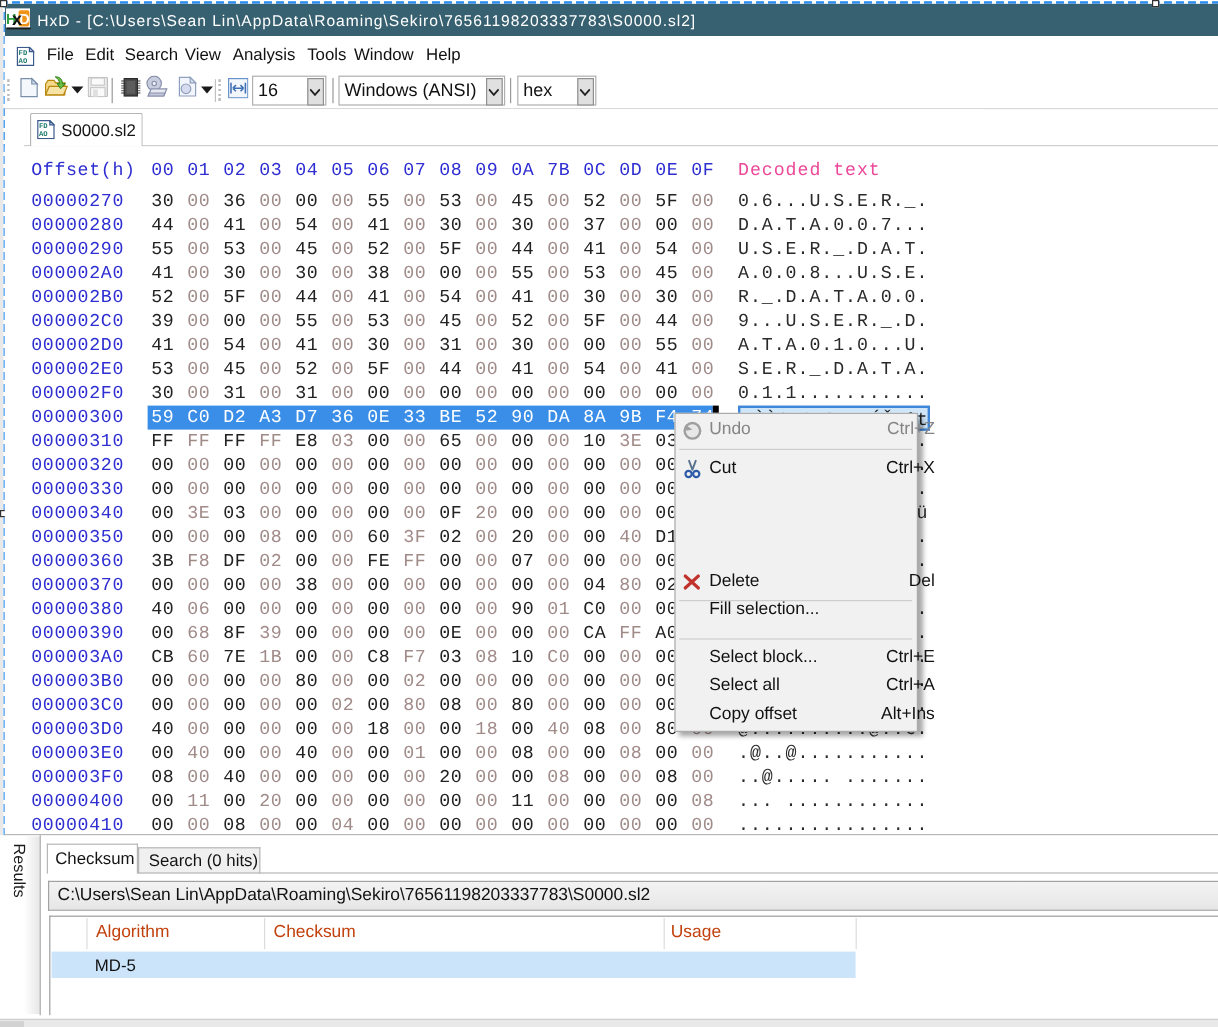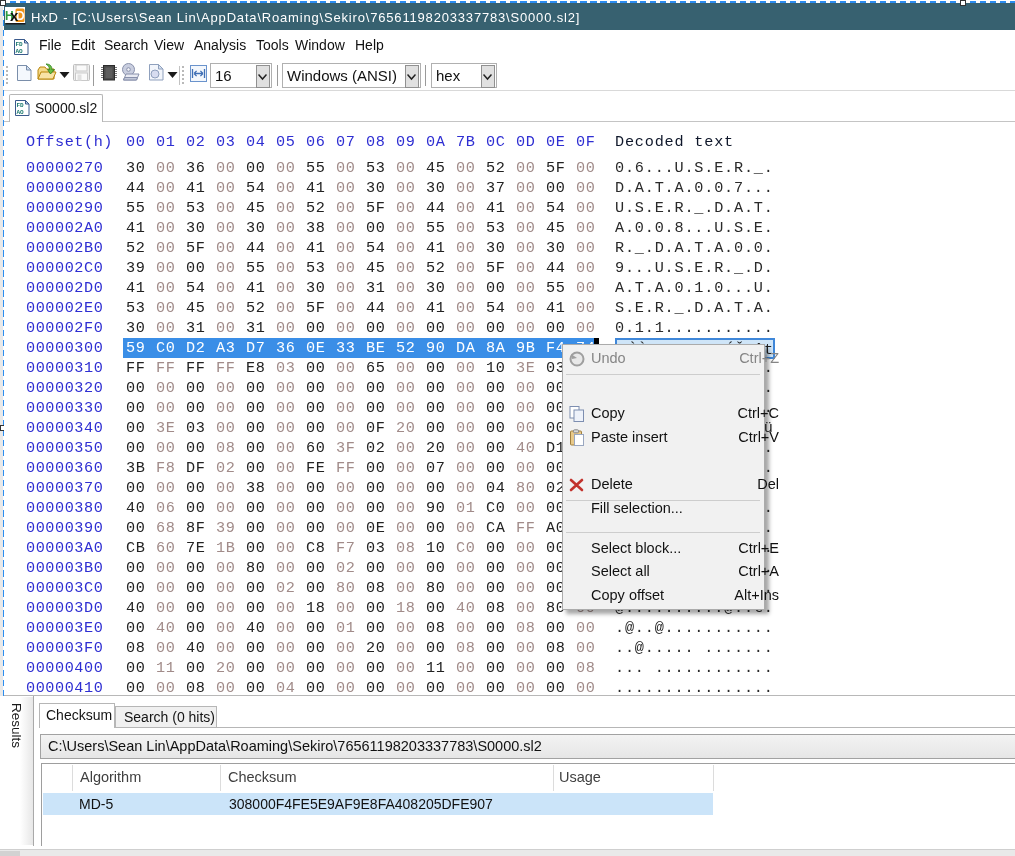--- a/index.html
+++ b/index.html
@@ -17,21 +17,21 @@
 .mi{position:absolute;top:7px;font-size:14px;color:#111}
 
 #toolbar{left:4px;top:60px;width:1011px;height:31px;background:#fff;border-bottom:1px solid #d9d9d9;box-sizing:border-box}
 .vsep{position:absolute;top:5px;width:1px;height:21px;background:#9a9a9a}
 .grip{position:absolute;top:6px;width:2px;height:19px;background:repeating-linear-gradient(180deg,#b9b9b9 0 2px,#fff 2px 4px)}
 .combo{position:absolute;top:3px;height:25px;border:1px solid #b0b0b0;background:#fff;box-sizing:border-box}
 .combo .cb{position:absolute;right:1px;top:1px;width:12px;height:21px;background:#e0e0e0;border:1px solid #909090}
 .combo .ct{position:absolute;left:4px;top:3px;font-size:15px;color:#111}
 .chev{position:absolute;left:1px;top:7px;width:9px;height:8px}
 
-#tabrow{left:4px;top:91px;width:800px;height:31px;background:#fff}
+#tabrow{left:20px;top:91px;width:800px;height:31px;background:#fff}
 #tabrow .bline{position:absolute;left:0;top:30px;width:1011px;height:1px;background:#c4c4c4}
 #tab1{position:absolute;left:5px;top:3px;width:94px;height:28px;background:#fff;border:1px solid #b6b6b6;border-bottom:none;border-radius:2px 2px 0 0;box-sizing:border-box}
 #tab1 .tt{position:absolute;left:25px;top:5px;font-size:14px;color:#161616}
 
 #hex{left:4px;top:122px;width:1011px;height:574px;background:#fff;font-family:"Liberation Mono",monospace;font-size:15.2px;letter-spacing:0.55px}
 .row,.hdr{position:absolute;left:0;height:20px;line-height:20px;white-space:pre}
 .hdr{top:10px;color:#2e2ed2}
 .o{position:absolute;left:22px;color:#2e2ed2;font-style:normal}
 .b{position:absolute;left:122px;display:block;width:500px}
 .b s{text-decoration:none;display:inline-block;width:30px}
@@ -60,21 +60,21 @@
 #results{left:6px;top:703px;width:18px;height:60px;font-size:13.5px;color:#1a1a1a;writing-mode:vertical-rl}
 #btab1{left:39px;top:703px;width:76px;height:25px;background:#fff;border:1px solid #b6b6b6;border-bottom:none;box-sizing:border-box}
 #btab1 .tt{position:absolute;left:6px;top:3px;font-size:14px;color:#141414;white-space:nowrap}
 #btab2{left:115px;top:706px;width:102px;height:22px;background:#f0f0f0;border:1px solid #b6b6b6;border-bottom:none;box-sizing:border-box}
 #btab2 .tt{position:absolute;left:8px;top:2px;font-size:14px;color:#141414;white-space:nowrap}
 #btabline{left:115px;top:727px;width:902px;height:1px;background:#b6b6b6}
 #pathbar{left:40px;top:734px;width:975px;height:25px;background:linear-gradient(180deg,#f3f3f3,#e6e6e6);border:1px solid #a2a2a2;border-right:none;box-sizing:border-box}
 #pathbar .pt{position:absolute;left:7px;top:3px;font-size:14.5px;color:#111}
 #table{left:41px;top:763px;width:974px;height:83px;background:#fff;border-left:1px solid #9e9e9e;border-top:1px solid #9e9e9e;box-sizing:border-box}
 .hcol{position:absolute;top:1px;width:1px;height:26px;background:#dcdcdc}
-.htxt{position:absolute;top:5px;font-size:14.5px;color:#404040}
+.htxt{position:absolute;top:5px;font-size:14.5px;color:#c2410c}
 #bluerow{position:absolute;left:1px;top:29px;width:670px;height:22px;background:#cbe4f9}
 #bluerow .ct1{position:absolute;left:36px;top:3px;font-size:14px;color:#111}
 #bluerow .ct2{position:absolute;left:186px;top:3px;font-size:14px;color:#111}
 #bstrip{left:0;top:849px;width:1015px;height:7px;background:#e9e9e9;border-top:1px solid #cfcfcf;box-sizing:border-box}
 #blcorner{left:0;top:851px;width:20px;height:5px;background:#d2d2d2}
 </style></head>
 <body>
 <div class="abs" id="outL"></div>
 <div class="abs" id="title">
     <span class="txt">HxD - [C:\Users\Sean Lin\AppData\Roaming\Sekiro\76561198203337783\S0000.sl2]</span>
@@ -193,21 +193,21 @@
 <path d="M11.5 0.5 l3.5 3.5 h-3.5 z" fill="#b9cce4" stroke="#3a5a8c" stroke-width="1"></path>
 <text x="2.5" y="7" font-family="Liberation Mono" font-size="6" font-weight="bold" fill="#1d7a6e">FD</text>
 <text x="2.5" y="13.5" font-family="Liberation Mono" font-size="6" font-weight="bold" fill="#1d7a6e">AO</text>
 </svg>
       <span class="tt">S0000.sl2</span>
     </div>
 </div>
 <div class="abs" id="hex">
 <div class="abs" id="selbar"></div>
 <div class="abs" id="caret"></div>
-<div class="hdr"><i class="o">Offset(h)</i><span class="b"><s>00</s><s>01</s><s>02</s><s>03</s><s>04</s><s>05</s><s>06</s><s>07</s><s>08</s><s>09</s><s>0A</s><s>7B</s><s>0C</s><s>0D</s><s>0E</s><s>0F</s></span><i class="t" style="color:#0f172a">Decoded text</i></div>
+<div class="hdr"><i class="o">Offset(h)</i><span class="b"><s>00</s><s>01</s><s>02</s><s>03</s><s>04</s><s>05</s><s>06</s><s>07</s><s>08</s><s>09</s><s>0A</s><s>7B</s><s>0C</s><s>0D</s><s>0E</s><s>0F</s></span><i class="t" style="color:#ec4899">Decoded text</i></div>
 <div class="row" style="top:36px"><i class="o">00000270</i><span class="b"><s class="d">30</s><s class="l">00</s><s class="d">36</s><s class="l">00</s><s class="d">00</s><s class="l">00</s><s class="d">55</s><s class="l">00</s><s class="d">53</s><s class="l">00</s><s class="d">45</s><s class="l">00</s><s class="d">52</s><s class="l">00</s><s class="d">5F</s><s class="l">00</s></span><i class="t">0.6...U.S.E.R._.</i></div>
 <div class="row" style="top:56px"><i class="o">00000280</i><span class="b"><s class="d">44</s><s class="l">00</s><s class="d">41</s><s class="l">00</s><s class="d">54</s><s class="l">00</s><s class="d">41</s><s class="l">00</s><s class="d">30</s><s class="l">00</s><s class="d">30</s><s class="l">00</s><s class="d">37</s><s class="l">00</s><s class="d">00</s><s class="l">00</s></span><i class="t">D.A.T.A.0.0.7...</i></div>
 <div class="row" style="top:76px"><i class="o">00000290</i><span class="b"><s class="d">55</s><s class="l">00</s><s class="d">53</s><s class="l">00</s><s class="d">45</s><s class="l">00</s><s class="d">52</s><s class="l">00</s><s class="d">5F</s><s class="l">00</s><s class="d">44</s><s class="l">00</s><s class="d">41</s><s class="l">00</s><s class="d">54</s><s class="l">00</s></span><i class="t">U.S.E.R._.D.A.T.</i></div>
 <div class="row" style="top:96px"><i class="o">000002A0</i><span class="b"><s class="d">41</s><s class="l">00</s><s class="d">30</s><s class="l">00</s><s class="d">30</s><s class="l">00</s><s class="d">38</s><s class="l">00</s><s class="d">00</s><s class="l">00</s><s class="d">55</s><s class="l">00</s><s class="d">53</s><s class="l">00</s><s class="d">45</s><s class="l">00</s></span><i class="t">A.0.0.8...U.S.E.</i></div>
 <div class="row" style="top:116px"><i class="o">000002B0</i><span class="b"><s class="d">52</s><s class="l">00</s><s class="d">5F</s><s class="l">00</s><s class="d">44</s><s class="l">00</s><s class="d">41</s><s class="l">00</s><s class="d">54</s><s class="l">00</s><s class="d">41</s><s class="l">00</s><s class="d">30</s><s class="l">00</s><s class="d">30</s><s class="l">00</s></span><i class="t">R._.D.A.T.A.0.0.</i></div>
 <div class="row" style="top:136px"><i class="o">000002C0</i><span class="b"><s class="d">39</s><s class="l">00</s><s class="d">00</s><s class="l">00</s><s class="d">55</s><s class="l">00</s><s class="d">53</s><s class="l">00</s><s class="d">45</s><s class="l">00</s><s class="d">52</s><s class="l">00</s><s class="d">5F</s><s class="l">00</s><s class="d">44</s><s class="l">00</s></span><i class="t">9...U.S.E.R._.D.</i></div>
 <div class="row" style="top:156px"><i class="o">000002D0</i><span class="b"><s class="d">41</s><s class="l">00</s><s class="d">54</s><s class="l">00</s><s class="d">41</s><s class="l">00</s><s class="d">30</s><s class="l">00</s><s class="d">31</s><s class="l">00</s><s class="d">30</s><s class="l">00</s><s class="d">00</s><s class="l">00</s><s class="d">55</s><s class="l">00</s></span><i class="t">A.T.A.0.1.0...U.</i></div>
 <div class="row" style="top:176px"><i class="o">000002E0</i><span class="b"><s class="d">53</s><s class="l">00</s><s class="d">45</s><s class="l">00</s><s class="d">52</s><s class="l">00</s><s class="d">5F</s><s class="l">00</s><s class="d">44</s><s class="l">00</s><s class="d">41</s><s class="l">00</s><s class="d">54</s><s class="l">00</s><s class="d">41</s><s class="l">00</s></span><i class="t">S.E.R._.D.A.T.A.</i></div>
 <div class="row" style="top:196px"><i class="o">000002F0</i><span class="b"><s class="d">30</s><s class="l">00</s><s class="d">31</s><s class="l">00</s><s class="d">31</s><s class="l">00</s><s class="d">00</s><s class="l">00</s><s class="d">00</s><s class="l">00</s><s class="d">00</s><s class="l">00</s><s class="d">00</s><s class="l">00</s><s class="d">00</s><s class="l">00</s></span><i class="t">0.1.1...........</i></div>
 <div class="row" style="top:216px"><i class="o">00000300</i><span class="b"><s class="d w">59</s><s class="l w">C0</s><s class="d w">D2</s><s class="l w">A3</s><s class="d w">D7</s><s class="l w">36</s><s class="d w">0E</s><s class="l w">33</s><s class="d w">BE</s><s class="l w">52</s><s class="d w">90</s><s class="l w">DA</s><s class="d w">8A</s><s class="l w">9B</s><s class="d w">F4</s><s class="l w">74</s></span></div>
@@ -235,36 +235,28 @@
 <div class="abs" id="cmenu">
 <div class="mitem dis" style="top:1.5px">
       <svg class="micon" viewBox="0 0 18 18">
         <circle cx="9" cy="9" r="6.5" fill="#e8e8e8" stroke="#9f9f9f" stroke-width="2"></circle>
         <path d="M3 4 l1 5 5-1 z" fill="#9f9f9f"></path>
       </svg>
       <span class="lab">Undo</span>
       <span class="sc">Ctrl+Z</span>
     </div>
 <div class="msep" style="top:28.5px"></div>
-<div class="mitem " style="top:57px">
+<div class="mitem " style="top:33.5px">
       <svg class="micon" viewBox="0 0 18 18">
-        <rect x="2" y="1.5" width="9" height="11.5" fill="#fff" stroke="#7d8eb0"></rect>
-        <rect x="6" y="5" width="9.5" height="11.5" fill="#eef2fa" stroke="#7d8eb0"></rect>
+        <path d="M6 1.5 L9.2 10 M12 1.5 L8.8 10" stroke="#57718f" stroke-width="1.6" fill="none"></path>
+        <circle cx="5.8" cy="13" r="2.6" fill="none" stroke="#2d5ba8" stroke-width="1.8"></circle>
+        <circle cx="12.2" cy="13" r="2.6" fill="none" stroke="#2d5ba8" stroke-width="1.8"></circle>
       </svg>
-      <span class="lab">Copy</span>
-      <span class="sc">Ctrl+C</span>
-    </div>
-<div class="mitem " style="top:80.5px">
-      <svg class="micon" viewBox="0 0 18 18">
-        <rect x="2.5" y="2" width="11" height="14" rx="1" fill="#e8c98a" stroke="#a08040"></rect>
-        <rect x="5.5" y="0.8" width="5" height="3" rx="1" fill="#d8d8d8" stroke="#888"></rect>
-        <rect x="6.5" y="5.5" width="9" height="11" fill="#fff" stroke="#9aa7c0"></rect>
-      </svg>
-      <span class="lab">Paste insert</span>
-      <span class="sc">Ctrl+V</span>
+      <span class="lab">Cut</span>
+      <span class="sc">Ctrl+X</span>
     </div>
 <div class="mitem " style="top:127.5px">
       <svg class="micon" viewBox="0 0 18 18">
         <path d="M3 4 L14 14 M14 4 L3 14" stroke="#c2322c" stroke-width="2.6" stroke-linecap="round"></path>
       </svg>
       <span class="lab">Delete</span>
       <span class="sc">Del</span>
     </div>
 <div class="msep" style="top:154.5px"></div>
 <div class="mitem " style="top:152px">
@@ -302,17 +294,16 @@
 <div class="abs" id="table">
 <div class="hcol" style="left:30px"></div>
 <div class="hcol" style="left:178px"></div>
 <div class="hcol" style="left:511px"></div>
 <div class="hcol" style="left:671px"></div>
 <span class="htxt" style="left:38px">Algorithm</span>
 <span class="htxt" style="left:186px">Checksum</span>
 <span class="htxt" style="left:517px">Usage</span>
 <div id="bluerow">
       <span class="ct1">MD-5</span>
-      <span class="ct2">308000F4FE5E9AF9E8FA408205DFE907</span>
     </div>
 </div>
 <div class="abs" id="bstrip"></div>
 <div class="abs" id="blcorner"></div>
 
 </body></html>

